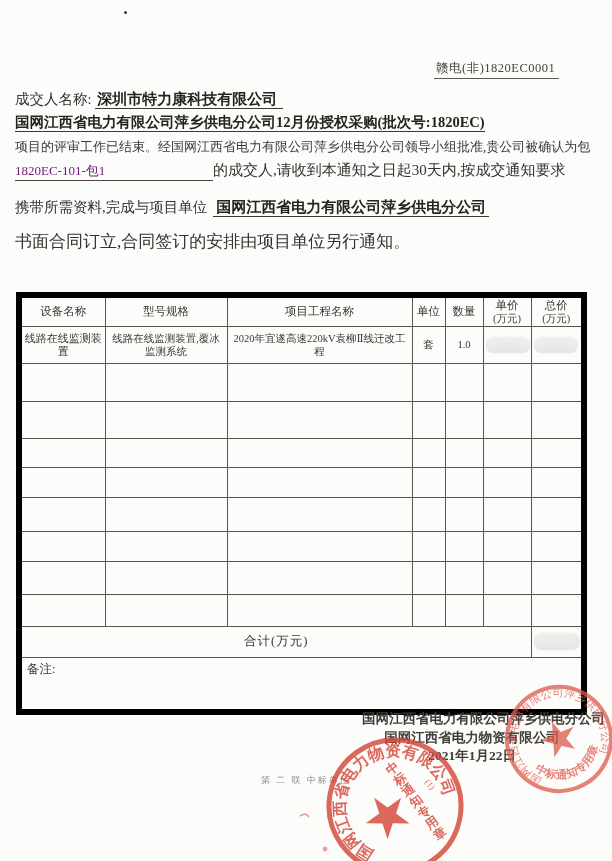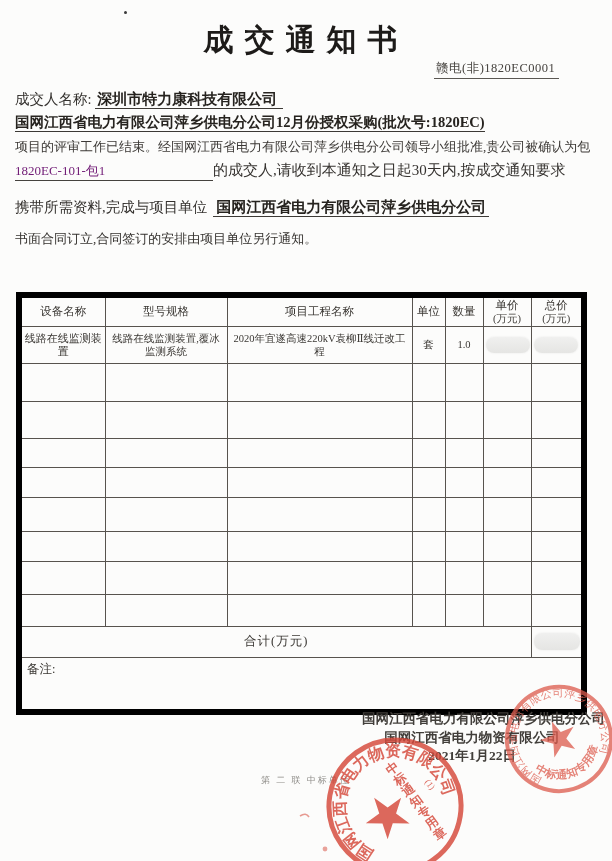--- a/index.html
+++ b/index.html
@@ -23,21 +23,21 @@
   .line{position:absolute;left:15px;width:592px;white-space:nowrap;}
   .l-awardee{top:90px;font-size:14.5px;}
   .l-awardee .name{font-weight:bold;font-size:15px;border-bottom:1.5px solid #3c3935;padding:0 6px 1px 2px;color:#26231f;}
   .l-project{top:113px;font-size:14.5px;font-weight:bold;color:#26231f;}
   .l-project .u{border-bottom:1.5px solid #3c3935;padding-bottom:1px;}
   .l-review{top:138px;font-size:13px;color:#3c3936;}
   .l-package{top:161px;font-size:15px;}
   .l-package .pkg{display:inline-block;width:198px;font-size:13px;border-bottom:1px solid #45423e;padding-bottom:0;color:#701a75;}
   .l-carry{top:198px;font-size:14.5px;}
   .l-carry .unit{font-weight:bold;font-size:15px;border-bottom:1.5px solid #3c3935;padding:0 3px 1px;color:#26231f;margin-left:6px;}
-  .l-contract{top:230px;font-size:13px;}
+  .l-contract{top:230px;font-size:17px;}
   
   table.award{
     position:absolute;left:16px;top:292px;width:565px;
     border-collapse:collapse;table-layout:fixed;
     border:6px solid #000000;
   }
   table.award th,table.award td{
     border:1px solid #57534e;padding:0 2px;text-align:center;vertical-align:middle;
     font-weight:normal;overflow:hidden;
   }
@@ -67,21 +67,20 @@
   
   svg.stamps{position:absolute;left:0;top:0;width:612px;height:861px;pointer-events:none;}
 </style>
 </head>
 <body>
 
 <div class="page">
 
   <div class="smudge-dot"></div>
 
-  <h1 class="title">成交通知书</h1>
 
   <div class="doc-no">赣电(非)1820EC0001</div>
 
   <div class="line l-awardee">
     <span>成交人名称:</span>
     <span class="name">深圳市特力康科技有限公司</span>
   </div>
 
   <div class="line l-project">
     <span class="u">国网江西省电力有限公司萍乡供电分公司12月份授权采购(批次号:1820EC)</span>

